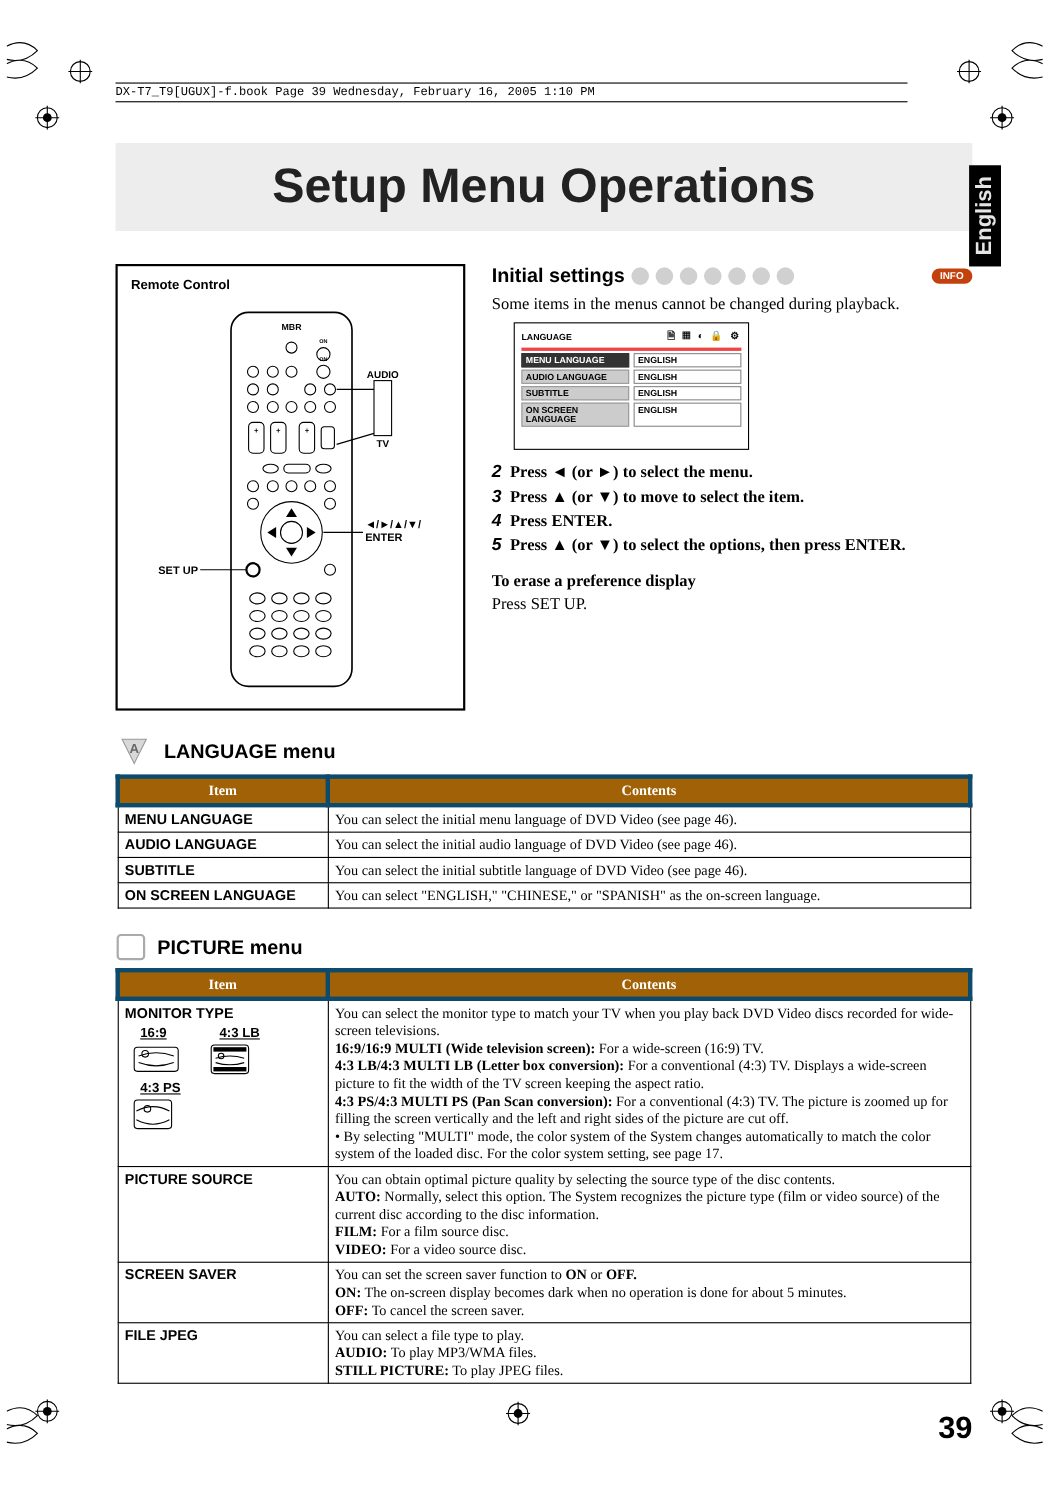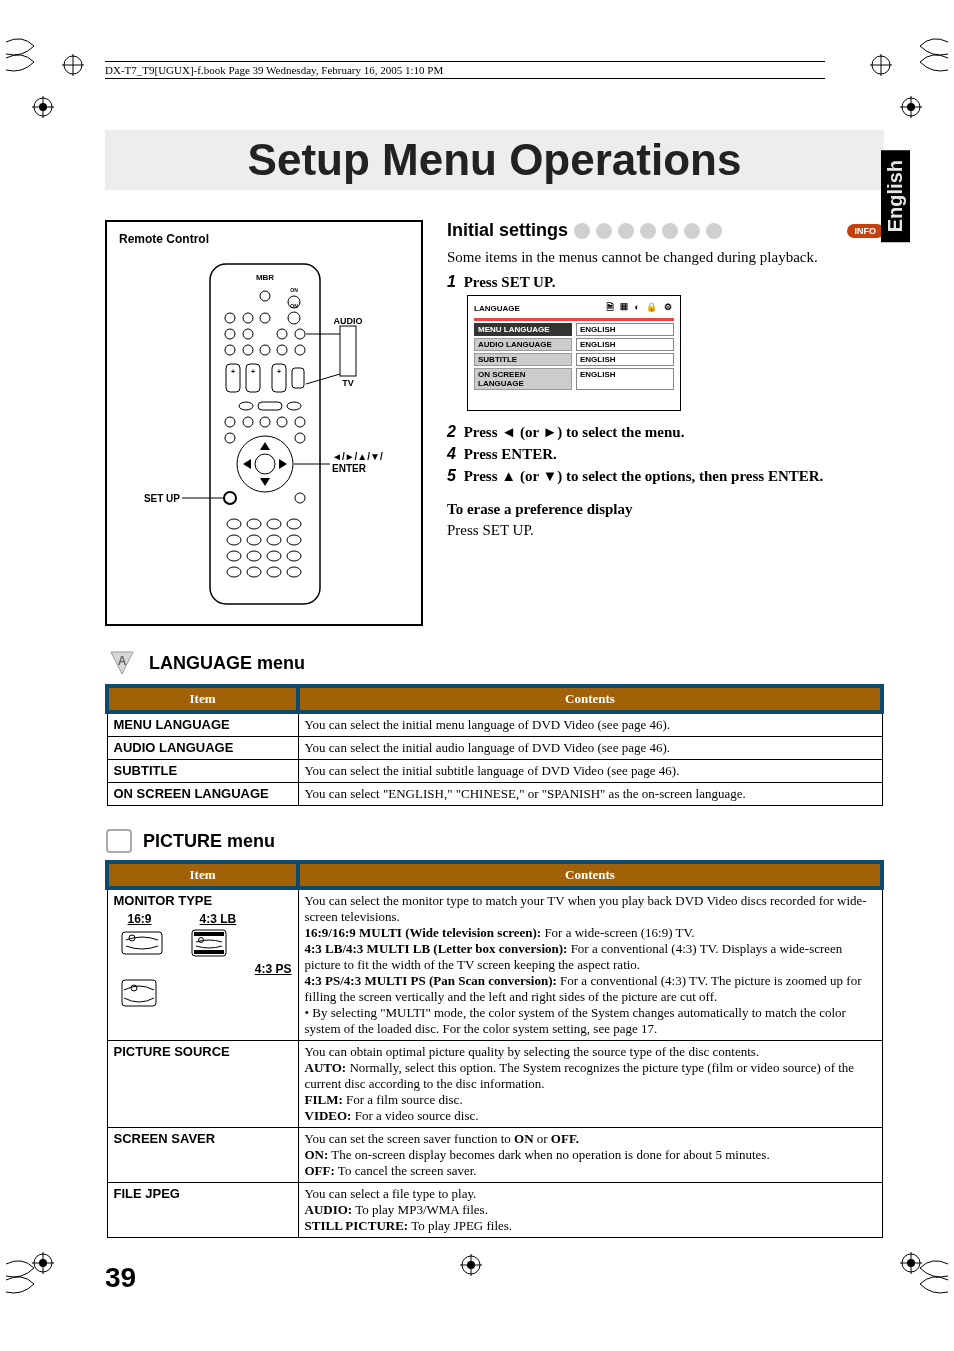--- a/index.html
+++ b/index.html
@@ -9,39 +9,39 @@
     font-family: "Times New Roman", serif;
     color: #000;
     width: 954px;
     position: relative;
   }
   .page {
     padding: 50px 70px 40px 105px;
     position: relative;
   }
   .book-header {
-    font-family: Liberation Serif, serif;
+    font-family: Liberation Mono, monospace;
     font-size: 11px;
     position: absolute;
-    top: 59px;
+    top: 73px;
     left: 105px;
   }
   .book-header .line {
     border-top: 1px solid #000;
     width: 720px;
     margin-top: 2px;
     margin-bottom: 2px;
   }
   .title {
     font-family: Arial, sans-serif;
     font-weight: bold;
     font-size: 44px;
     background: #ededed;
     text-align: center;
-    padding: 5px 0;
+    padding: 15px 0;
     margin: 80px 0 30px 0;
     color: #222;
     width: 100%;
   }
   .vtab {
     position: absolute;
     right: 44px;
     top: 150px;
     writing-mode: vertical-rl;
     transform: rotate(180deg);
@@ -182,21 +182,21 @@
   .monitor-icons {
     display:flex;
     gap: 26px;
     margin-left: 6px;
     margin-top: 2px;
   }
   .page-num {
     font-family: Arial, sans-serif;
     font-weight: bold;
     font-size: 28px;
-    text-align: left;
+    text-align: right;
     margin-top: 24px;
   }
   .reg-mark {
     position:absolute;
     width:22px;height:22px;
   }
   .reg-mark svg{display:block;}
   .spiral { position:absolute; }
 </style>
 </head>
@@ -404,24 +404,20 @@
           <span class="dot"></span>
           <span class="dot"></span>
           <span class="dot"></span>
           <span class="dot"></span>
           <span class="dot"></span>
         </span>
         <span class="info-pill">INFO</span>
       </div>
       <p class="body-text">Some items in the menus cannot be changed during playback.</p>
 
-      <div class="step-line">
-        <span class="step-num">1</span>
-        <b>Press SET UP.</b>
-      </div>
 
       <div class="osd-box">
         <div class="osd-title">
           <span>LANGUAGE</span>
           <span style="letter-spacing:2px;font-size:9px;">🗎 ▦ ◐ 🔒 ⚙</span>
         </div>
         <div class="osd-row first">
           <span class="k">MENU LANGUAGE</span>
           <span class="v">ENGLISH</span>
         </div>
@@ -435,20 +431,24 @@
         </div>
         <div class="osd-row">
           <span class="k">ON SCREEN LANGUAGE</span>
           <span class="v">ENGLISH</span>
         </div>
       </div>
 
       <div class="step-line">
         <span class="step-num">2</span>
         <b>Press ◄ (or ►) to select the menu.</b>
+      </div>
+      <div class="step-line">
+        <span class="step-num">3</span>
+        <b>Press ▲ (or ▼) to move to select the item.</b>
       </div>
       <div class="step-line">
         <span class="step-num">4</span>
         <b>Press ENTER.</b>
       </div>
       <div class="step-line">
         <span class="step-num">5</span>
         <b>Press ▲ (or ▼) to select the options, then press ENTER.</b>
       </div>
 
@@ -517,21 +517,21 @@
                 <circle cx="12" cy="10" r="3" fill="none" stroke="#000"></circle>
               </svg>
           <svg width="38" height="30">
                 <rect x="2" y="2" width="34" height="26" rx="3" fill="none" stroke="#000"></rect>
                 <rect x="4" y="4" width="30" height="4" fill="#000"></rect>
                 <rect x="4" y="22" width="30" height="4" fill="#000"></rect>
                 <path d="M6 14 Q19 10 32 14 M6 18 Q19 22 32 18" stroke="#000" fill="none"></path>
                 <circle cx="11" cy="12" r="2.5" fill="none" stroke="#000"></circle>
               </svg>
         </div>
-        <div class="subitems" style="margin-left:14px; margin-top:4px;justify-content:flex-end;">
+        <div class="subitems" style="margin-left:14px; margin-top:4px;">
           <span style="text-decoration:underline">4:3 PS</span>
         </div>
         <div class="monitor-icons">
           <svg width="38" height="30">
                 <rect x="2" y="2" width="34" height="26" rx="3" fill="none" stroke="#000"></rect>
                 <path d="M4 12 Q19 4 34 12 M4 20 Q19 28 34 20" stroke="#000" fill="none"></path>
                 <circle cx="14" cy="10" r="3" fill="none" stroke="#000"></circle>
               </svg>
         </div>
       </td>

